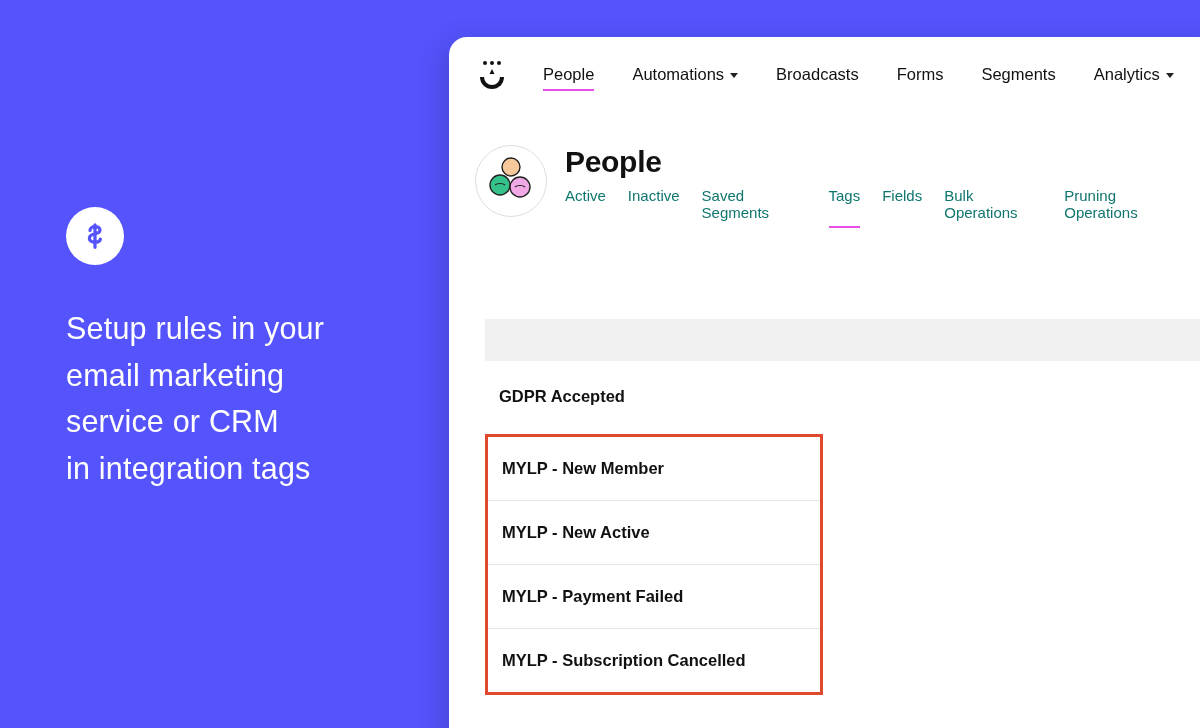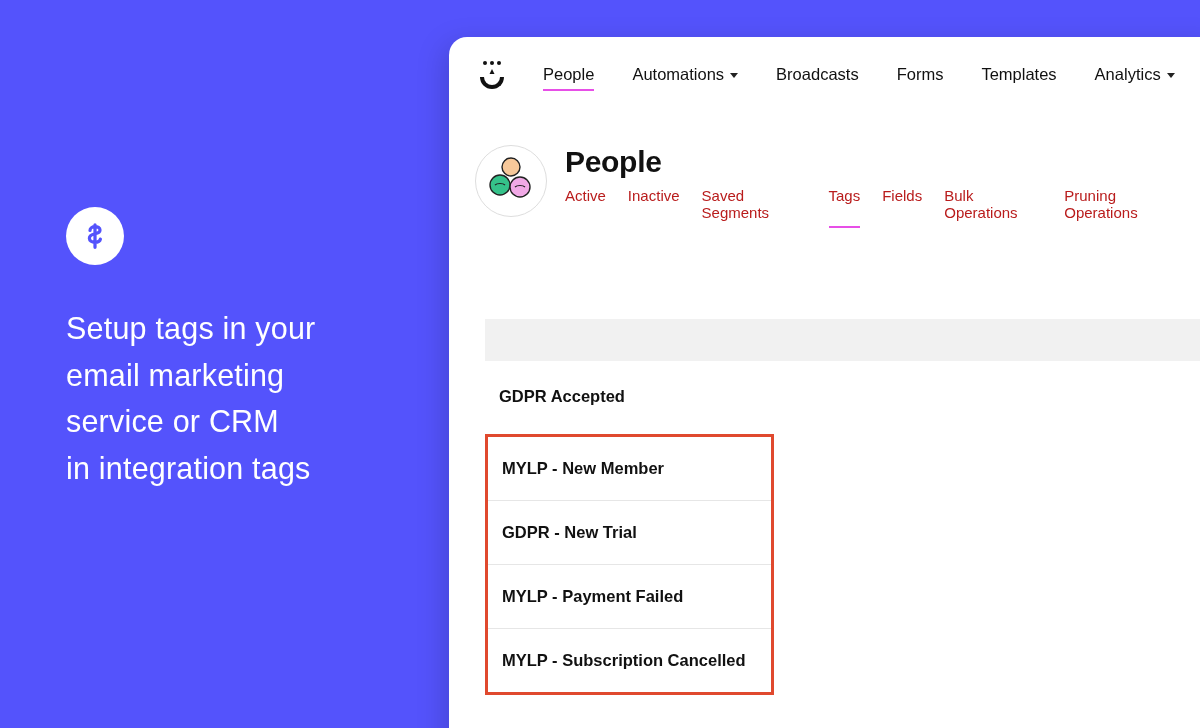--- a/index.html
+++ b/index.html
@@ -118,21 +118,21 @@
   .page-title {
     font-size: 30px;
     font-weight: 800;
     letter-spacing: -0.3px;
     color: #111;
     margin-bottom: 8px;
   }
   .subtabs { display:flex; gap: 22px; }
   .subtab {
     font-size: 15px;
-    color: #b91c1c;
+    color: #0f766e;
     font-weight: 500;
     padding-bottom: 4px;
     cursor: pointer;
     position: relative;
   }
   .subtab.active::after {
     content:"";
     position:absolute;
     left:0; right:0; bottom:-3px;
     height:2px;
@@ -153,36 +153,36 @@
     font-size: 16.5px;
     font-weight: 600;
     color: #111;
     border-top: 1px solid #e6e6e6;
   }
   .tag-row.first { border-top: none; padding-top: 26px; }
 
   .highlight-box {
     border: 3px solid #E0492E;
     margin-top: 6px;
-    width: 289px;
+    width: 338px;
   }
   .highlight-box .tag-row { border-top: 1px solid #e6e6e6; }
   .highlight-box .tag-row:first-child { border-top: none; }
 </style>
 </head>
 <body>
 
 <div class="left-panel">
   <div class="dollar-badge">
     <svg viewBox="0 0 24 24" fill="none">
       <path d="M12 3v18M8 7.5c0-1.7 1.8-3 4-3s4 1 4 2.6c0 1.9-1.7 2.6-4 3.1-2.5.6-4.5 1.3-4.5 3.6 0 1.9 2 3.2 4.5 3.2 2.2 0 4-1 4.3-2.5" stroke="#5453FC" stroke-width="2.6" stroke-linecap="round"></path>
     </svg>
   </div>
   <div class="left-text">
-    <div>Setup tags in your</div>
+    <div>Setup rules in your</div>
     <div>email marketing</div>
     <div>service or CRM</div>
     <div>in integration tags</div>
   </div>
 </div>
 
 <div class="app-window">
 
   <div class="topnav">
     <div class="logo">
@@ -195,21 +195,21 @@
       <div class="smile"></div>
     </div>
     <div class="nav-items">
       <div class="nav-item active">People</div>
       <div class="nav-item">
         <span>Automations</span>
         <span class="caret"></span>
       </div>
       <div class="nav-item">Broadcasts</div>
       <div class="nav-item">Forms</div>
-      <div class="nav-item">Templates</div>
+      <div class="nav-item">Segments</div>
       <div class="nav-item">
         <span>Analytics</span>
         <span class="caret"></span>
       </div>
     </div>
   </div>
 
   <div class="page-header">
     <div class="avatar-circle">
       <svg width="56" height="56" viewBox="0 0 56 56">
@@ -234,19 +234,19 @@
     </div>
   </div>
 
   <div class="gray-band"></div>
 
   <div class="tag-list">
     <div class="tag-row first">GDPR Accepted</div>
 
     <div class="highlight-box">
       <div class="tag-row">MYLP - New Member</div>
-      <div class="tag-row">GDPR - New Trial</div>
+      <div class="tag-row">MYLP - New Active</div>
       <div class="tag-row">MYLP - Payment Failed</div>
       <div class="tag-row">MYLP - Subscription Cancelled</div>
     </div>
   </div>
 
 </div>
 
 </body></html>

